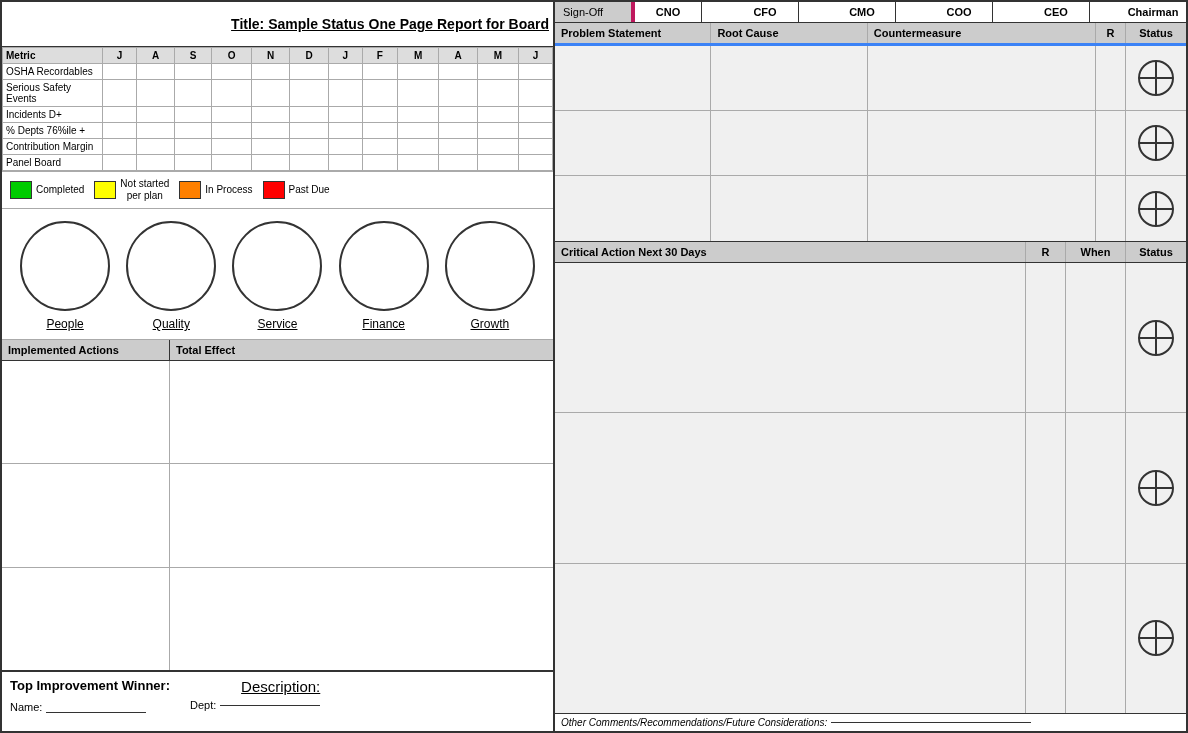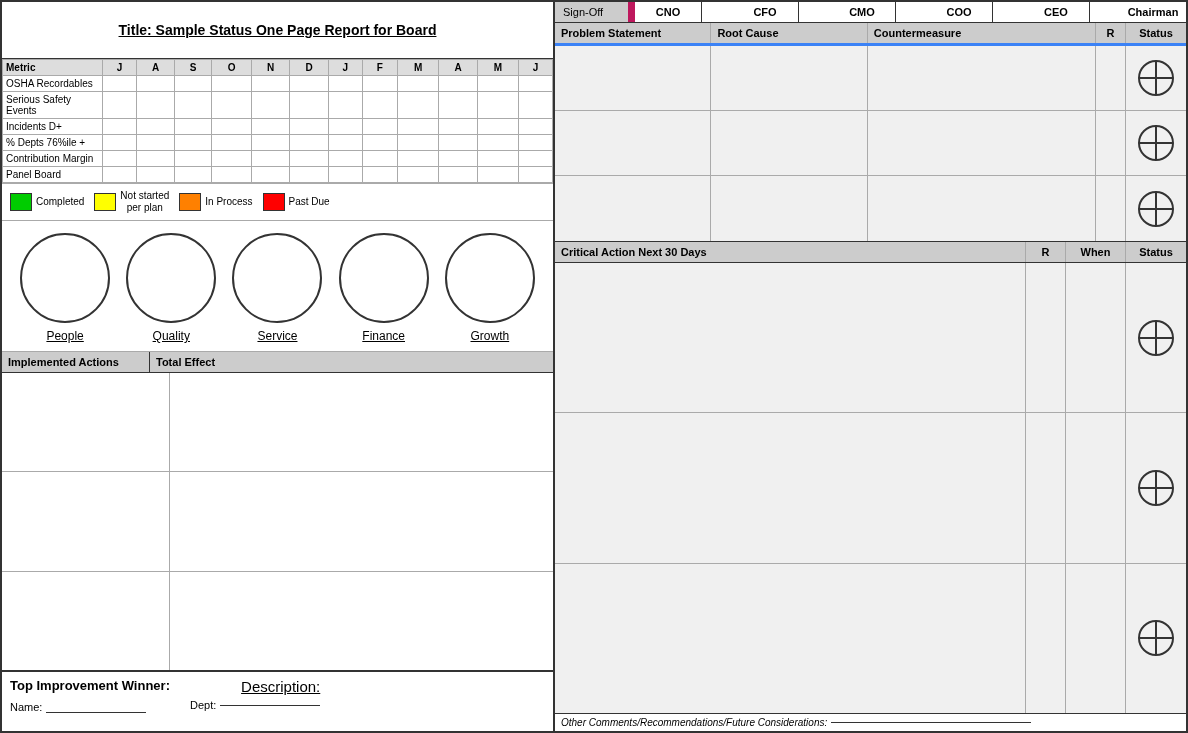--- a/index.html
+++ b/index.html
@@ -26,22 +26,22 @@
     .right-panel {
       flex: 1;
       border: 2px solid #333;
       border-left: none;
       display: flex;
       flex-direction: column;
     }
 
     
     .title-bar {
-      text-align: center;
-      padding: 20px 4px;
+      text-align: right;
+      padding: 14px 4px;
       font-size: 14px;
       font-weight: bold;
       text-decoration: underline;
       border-bottom: 1px solid #333;
     }
 
     
     .metrics-table {
       width: 100%;
       border-collapse: collapse;
@@ -124,21 +124,21 @@
       display: flex;
       background: #ccc;
       border-bottom: 1px solid #333;
     }
     .impl-header-cell {
       font-weight: bold;
       padding: 4px 6px;
       font-size: 11px;
     }
     .impl-header-cell:first-child {
-      width: 148px;
+      width: 168px;
       border-right: 1px solid #333;
     }
     .impl-rows {
       flex: 1;
       display: flex;
       flex-direction: column;
     }
     .impl-row {
       display: flex;
       flex: 1;
@@ -208,21 +208,21 @@
     .signoff-header {
       display: flex;
       border-bottom: 1px solid #333;
     }
     .signoff-label {
       background: #ccc;
       padding: 4px 8px;
       font-size: 11px;
       display: flex;
       align-items: center;
-      border-right: 7px solid #be185d;
+      border-right: 4px solid #be185d;
       width: 80px;
       min-width: 80px;
     }
     .signoff-cells {
       display: flex;
       flex: 1;
       gap: 30px;
     }
     .signoff-cell {
       flex: 1;

